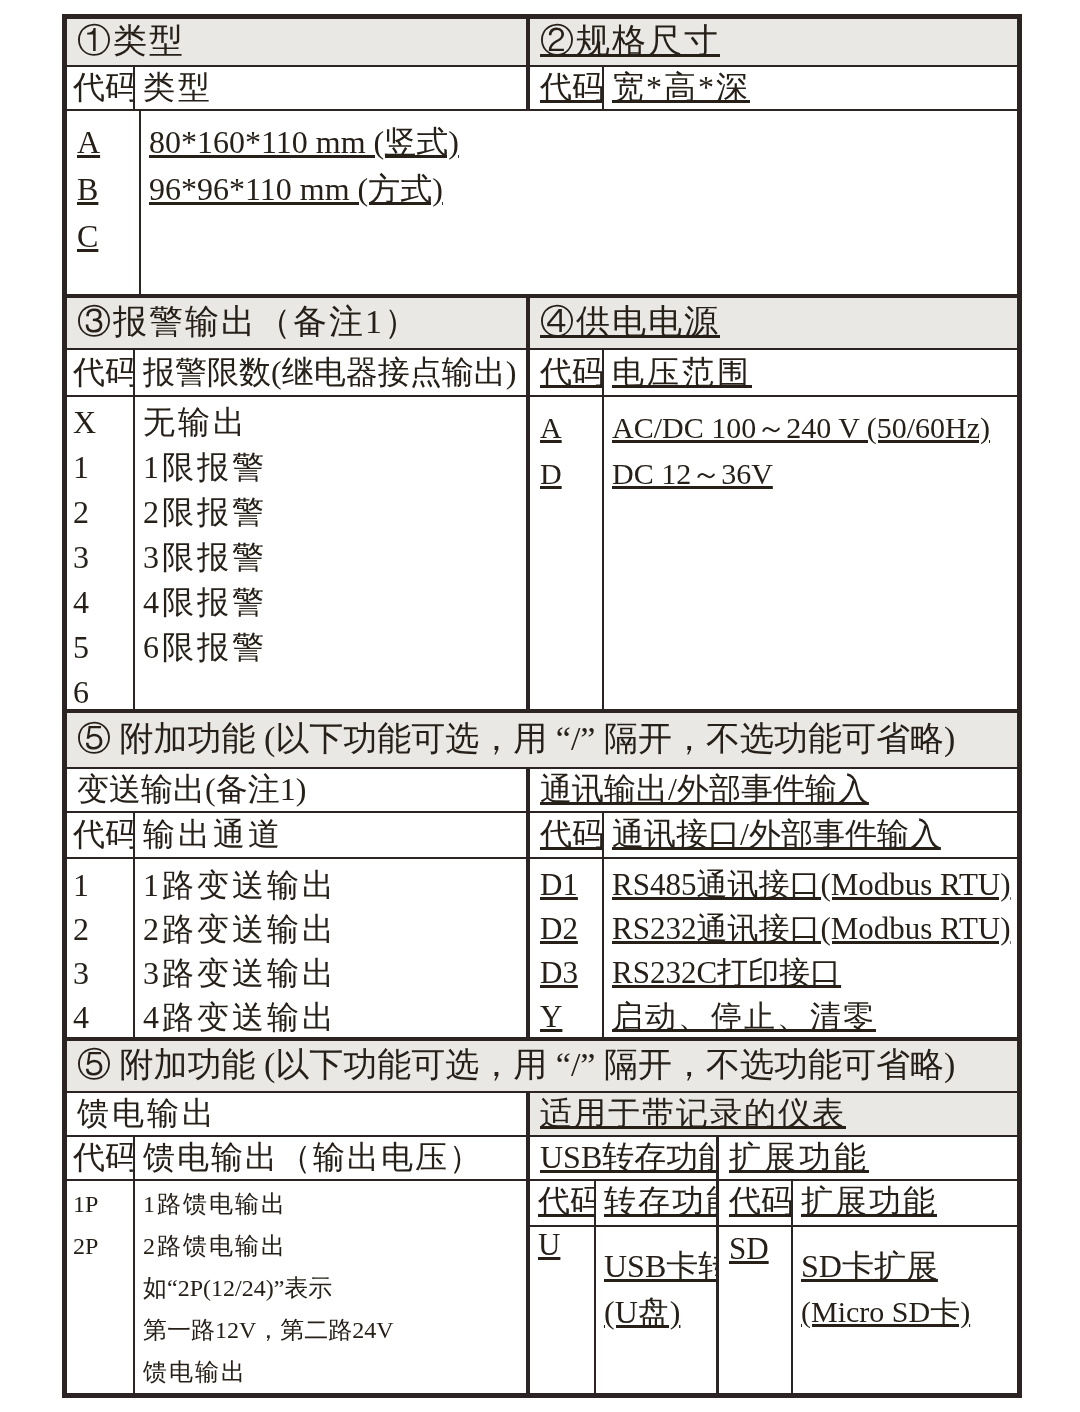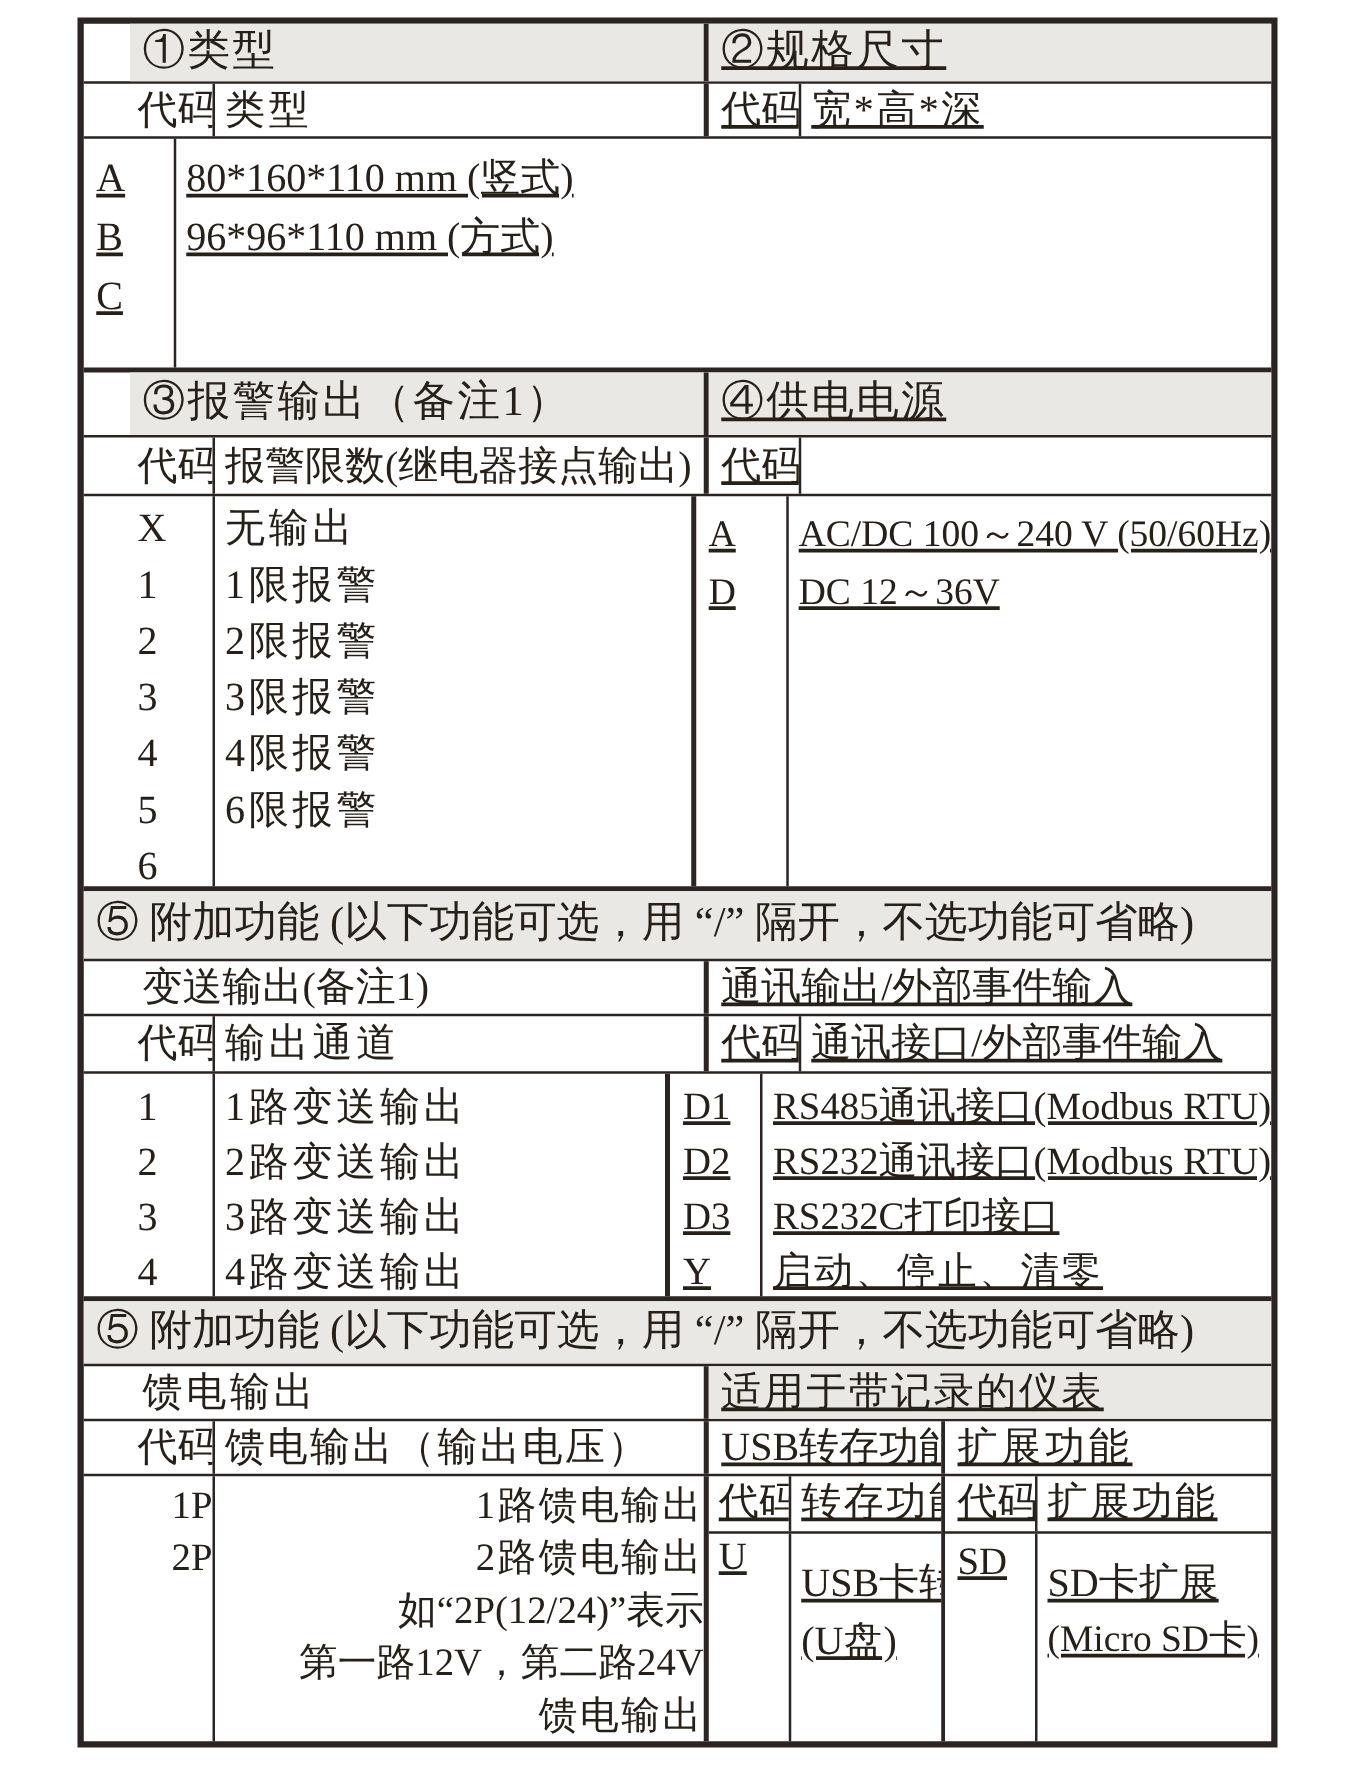--- a/index.html
+++ b/index.html
@@ -8,21 +8,21 @@
     --txt:#262019;
   }
   html,body{margin:0;padding:0;background:#ffffff;}
   body{width:1080px;height:1412px;position:relative;
        font-family:"Liberation Serif","DejaVu Serif",serif;color:var(--txt);}
   .tbl{position:absolute;left:62px;top:14px;width:960px;height:1384px;
        border:5px solid var(--bc);box-sizing:border-box;background:#fff;}
   .row{display:flex;border-bottom:2px solid var(--bc);box-sizing:border-box;}
   .row.thick{border-bottom-width:4px;}
   .row.last{border-bottom:0;}
-  .hl{width:463px;border-right:4px solid var(--bc);box-sizing:border-box;display:flex;margin-left:37px;}
+  .hl{width:463px;border-right:4px solid var(--bc);box-sizing:border-box;display:flex;}
   .hr{flex:1;display:flex;box-sizing:border-box;text-decoration:underline;}
   .band-bg{background:var(--band);}
   .cell{box-sizing:border-box;overflow:hidden;white-space:nowrap;}
   .codecol{width:68px;border-right:2px solid var(--bc);padding-left:6px;}
   .codecol-r{width:74px;border-right:2px solid var(--bc);padding-left:10px;}
   .desccol{flex:1;padding-left:8px;}
   .full{width:100%;padding-left:10px;}
   .h48{height:48px;line-height:44px;font-size:34px;}
   .h44{height:44px;line-height:41px;font-size:32px;}
   .h47{height:47px;line-height:44px;font-size:32px;}
@@ -39,21 +39,21 @@
   .c1 .lines{padding-top:8px;}
   .c1 .ln{height:47px;line-height:47px;}
   .c2 .lines{padding-top:3px;}
   .c2 .ln{height:45px;line-height:45px;}
   .c2 .hr .lines{padding-top:8px;}
   .c2 .hr .ln{height:46px;line-height:46px;font-size:30px;}
   .c3 .lines{padding-top:4px;}
   .c3 .ln{height:44px;line-height:44px;}
   .c3 .hr .ln{font-size:31px;}
   .c4l .lines{padding-top:2px;}
-  .c4l .ln{height:42px;line-height:42px;font-size:31px;text-align:right;}
+  .c4l .ln{height:42px;line-height:42px;font-size:24px;}
   .sub{display:flex;flex-direction:column;box-sizing:border-box;}
   .sub-usb{width:189px;border-right:3px solid var(--bc);}
   .sub-sd{flex:1;}
   .shdr{height:44px;line-height:41px;border-bottom:2px solid var(--bc);display:flex;font-size:32px;}
   .scontent{flex:1;display:flex;font-size:31px;}
   .scontent .codecol,.scontent .codecol-r{padding-top:4px;}
   .scontent .lines{padding-top:16px;}
   .scontent .ln{height:46px;line-height:46px;}
   .codecol-u{width:66px;border-right:2px solid var(--bc);padding-left:8px;}
   .sp2{letter-spacing:2px;}
@@ -110,20 +110,21 @@
     </div>
   </div>
 
   <div class="row h47">
     <div class="hl">
       <div class="cell codecol t0">代码</div>
       <div class="cell desccol t0">报警限数(继电器接点输出)</div>
     </div>
     <div class="hr">
       <div class="cell codecol-r t0">代码</div>
+      <div class="cell desccol sp3">电压范围</div>
     </div>
   </div>
 
   <div class="row thick h316 c2">
     <div class="hl">
       <div class="cell codecol lines">
         <span class="ln">X</span>
         <span class="ln">1</span>
         <span class="ln">2</span>
         <span class="ln">3</span>

